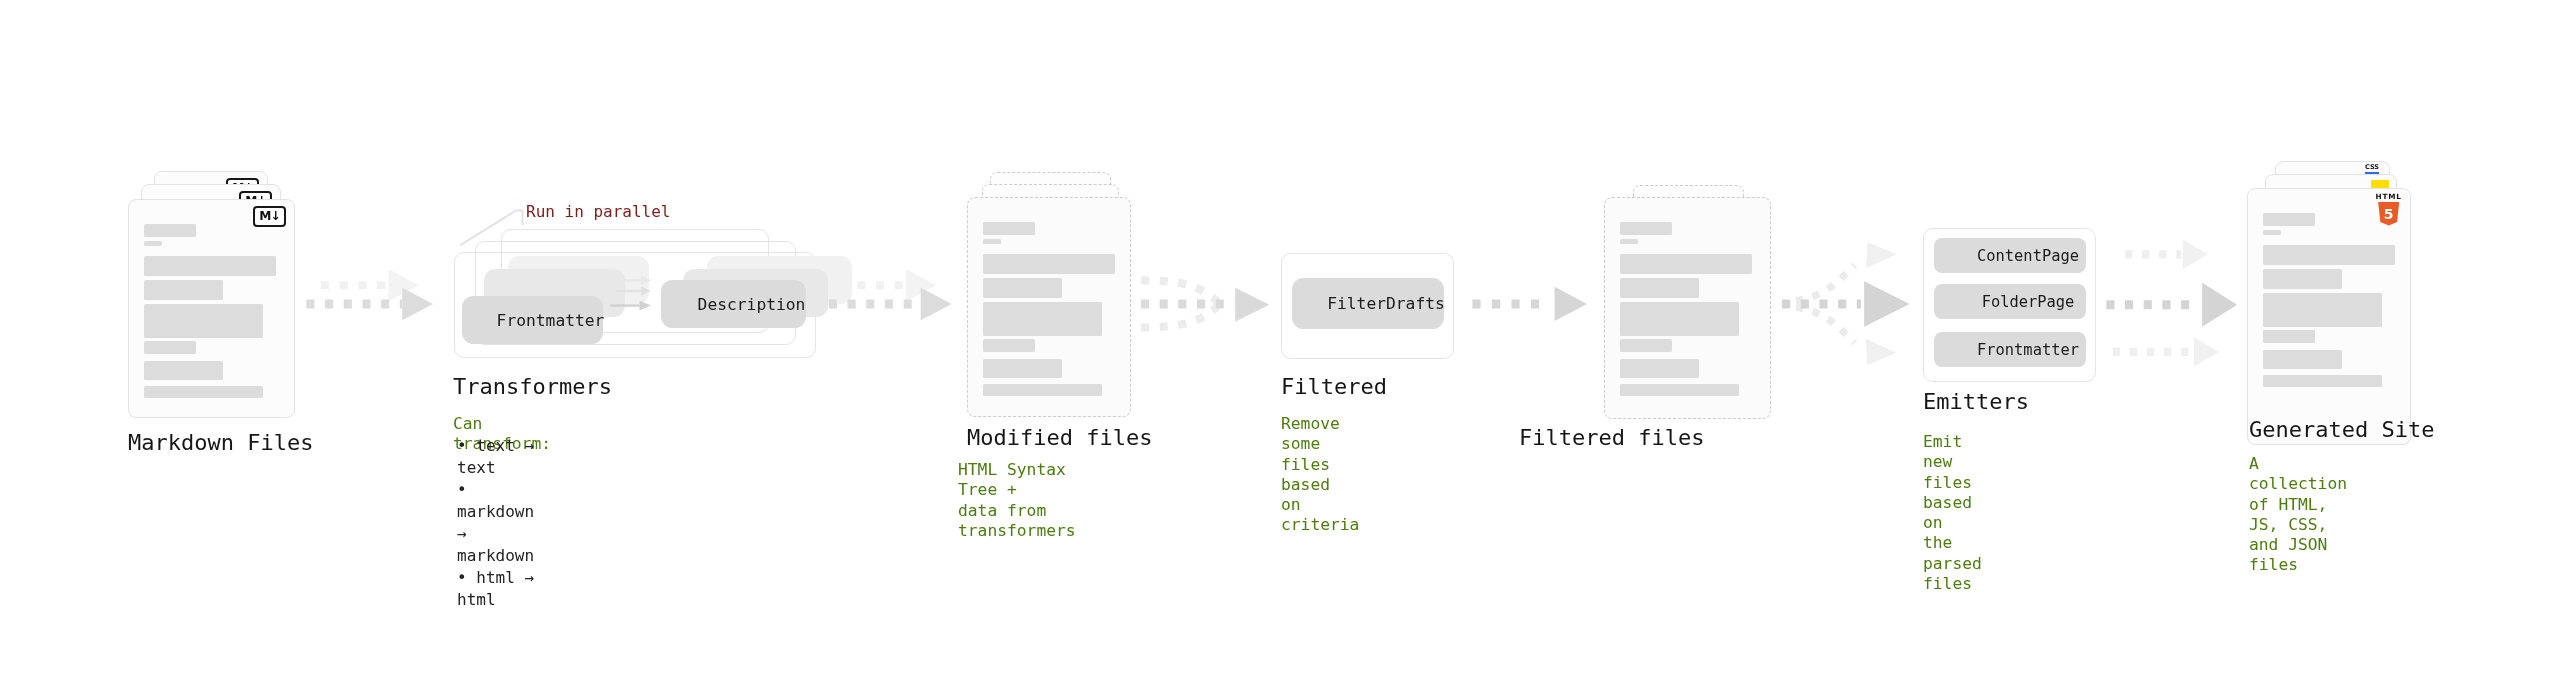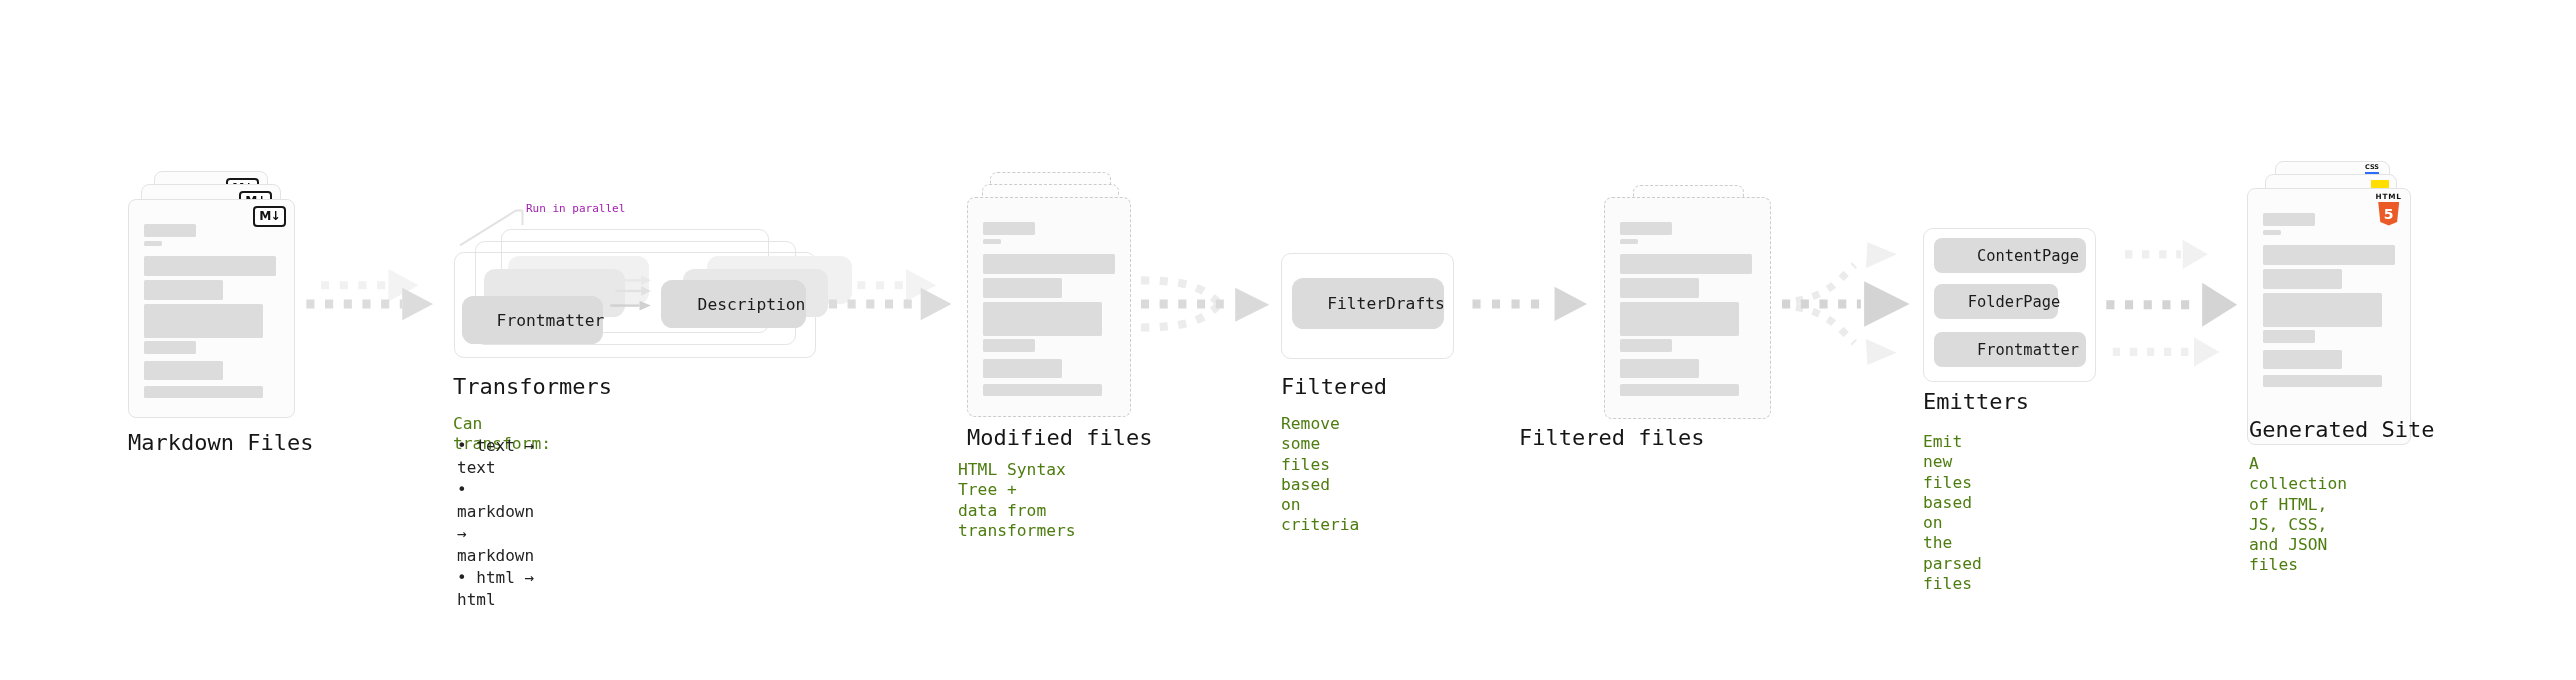--- a/index.html
+++ b/index.html
@@ -8,21 +8,21 @@
   .overlay{position:absolute;left:0;top:0;pointer-events:none;}
   .group{position:absolute;left:0;top:0;width:0;height:0;}
 
   .doc-card{position:absolute;background:#FCFCFC;border:1.6px solid #E3E3E3;border-radius:8.1px;box-sizing:border-box;}
   .doc-dashed{background:#FBFBFB;border:1.6px dashed #CCCCCC;}
   .tab-dashed{position:absolute;border:1.6px dashed #CCCCCC;border-bottom:none;border-radius:7.3px 7.3px 0 0;background:#FDFDFD;box-sizing:border-box;}
   .bar{position:absolute;background:#DCDCDC;border-radius:1.6px;}
 
   .node-label{position:absolute;font-size:22px;line-height:24.4px;color:#161616;white-space:nowrap;}
   .node-caption{position:absolute;font-size:16.3px;line-height:20.3px;color:#4d7c0f;white-space:pre-line;}
-  .annotation{position:absolute;font-size:11px;color:#a21caf;white-space:nowrap;}
+  .annotation{position:absolute;font-size:16px;color:#7f1d1d;white-space:nowrap;}
 
   .frame{position:absolute;border:1.6px solid #E4E4E4;border-radius:9.8px;background:transparent;box-sizing:border-box;}
   .pill{position:absolute;background:#DBDBDB;border-radius:11.4px;display:flex;align-items:center;justify-content:center;
         font-size:16.3px;color:#1b1b1b;white-space:nowrap;box-sizing:border-box;padding-left:36px;}
   .pill.ghost1{background:#E8E8E8;}
   .pill.ghost2{background:#F1F1F1;}
   .pill.small{border-radius:8.1px;font-size:15.4px;}
 
   .bullets{position:absolute;font-size:16px;line-height:22px;color:#232323;}
   .bullets div::before{content:"• ";}
@@ -129,21 +129,21 @@
         <div class="bar" style="left: 14.6px; top: 141px; width: 52px; height: 13px;"></div>
         <div class="bar" style="left: 14.6px; top: 161px; width: 79px; height: 18.7px;"></div>
         <div class="bar" style="left: 14.6px; top: 186px; width: 119px; height: 12.2px;"></div>
       </div>
     <div class="node-label" style="left:1519px;top:426px">Filtered files</div>
   </div>
 
   <div class="group">
     <div class="frame" style="left:1923px;top:228px;width:173px;height:154px;background:#ffffff"></div>
     <div class="pill small" style="left:1934px;top:238px;width:152px;height:35px">ContentPage</div>
-    <div class="pill small" style="left:1934px;top:284px;width:124px;height:35px">FolderPage</div>
+    <div class="pill small" style="left:1934px;top:284px;width:152px;height:35px">FolderPage</div>
     <div class="pill small" style="left:1934px;top:332px;width:152px;height:35px">Frontmatter</div>
     <div class="node-label" style="left:1923px;top:390px">Emitters</div>
     <div class="node-caption" style="left:1923px;top:432px">Emit new files based on
 the parsed files</div>
   </div>
 
   <div class="group">
     <div class="doc-card" style="left:2275px;top:161px;width:115px;height:221px">
       <div class="css-badge">
         <div>CSS</div>

